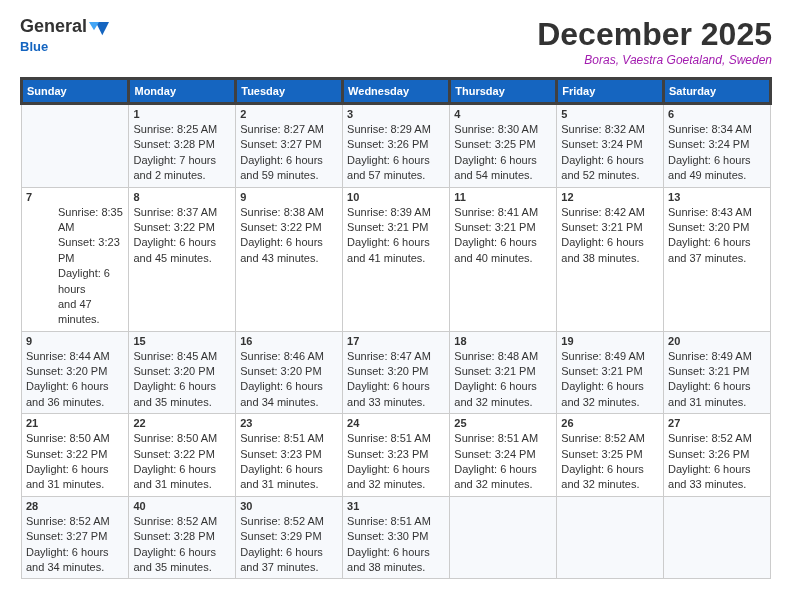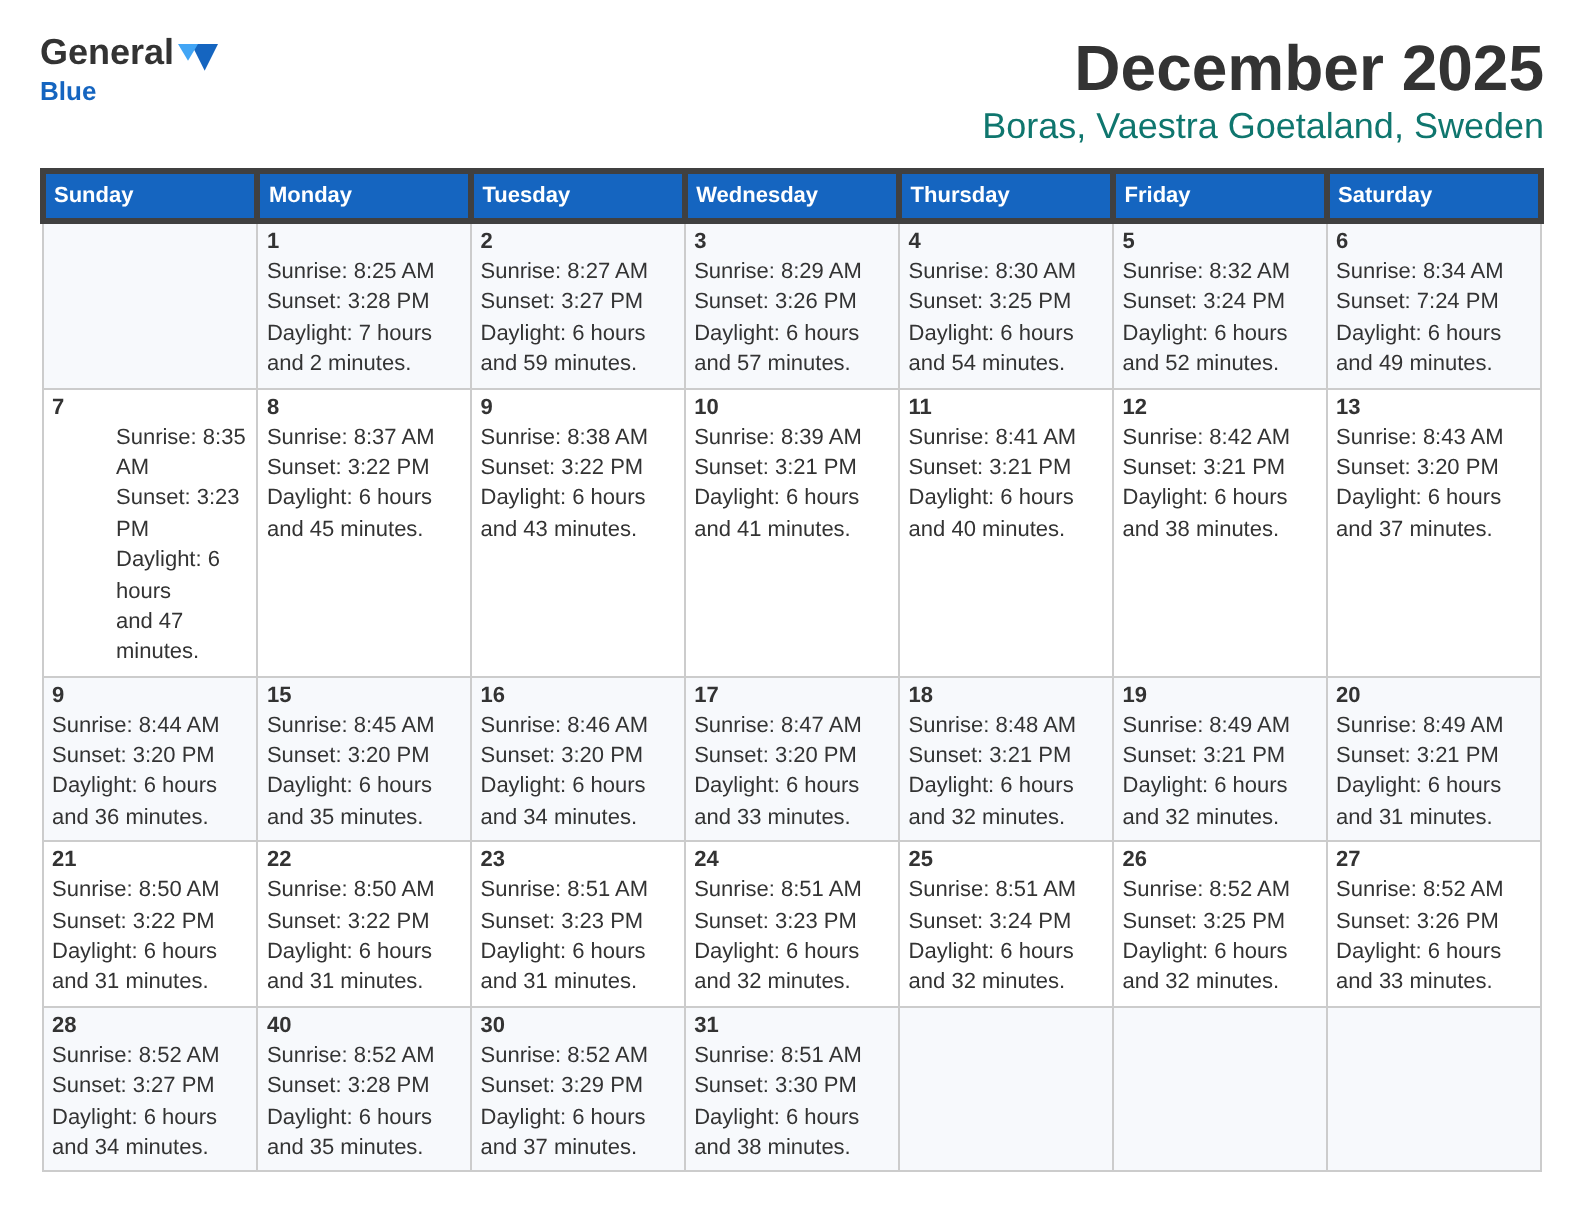--- a/index.html
+++ b/index.html
@@ -49,22 +49,23 @@
     .title-section {
       text-align: right;
     }
     .month-title {
       font-size: 32px;
       font-weight: bold;
       color: #333;
       margin-left: 16px;
     }
     .location {
-      font-size: 18px;
-      color: #0f766e;
+      font-size: 12px;
+      color: #a21caf;
+      font-style: italic;
     }
     .calendar {
       width: 100%;
       border-collapse: collapse;
       font-size: 10px;
     }
     .calendar thead tr th {
       background-color: #1565c0;
       color: #fff;
       padding: 5px 4px;
@@ -170,21 +171,21 @@
           <td>
             <div class="day-number">5</div>
             <div class="day-info" style="white-space: pre-line;">Sunrise: 8:32 AM
 Sunset: 3:24 PM
 Daylight: 6 hours
 and 52 minutes.</div>
           </td>
           <td>
             <div class="day-number">6</div>
             <div class="day-info" style="white-space: pre-line;">Sunrise: 8:34 AM
-Sunset: 7:24 PM
+Sunset: 3:24 PM
 Daylight: 6 hours
 and 49 minutes.</div>
           </td>
         </tr>
         <tr>
           <td>
             <div class="day-number">7</div>
             <div class="day-info" style="white-space: pre-line; margin-left: 32px;">Sunrise: 8:35 AM
 Sunset: 3:23 PM
 Daylight: 6 hours

